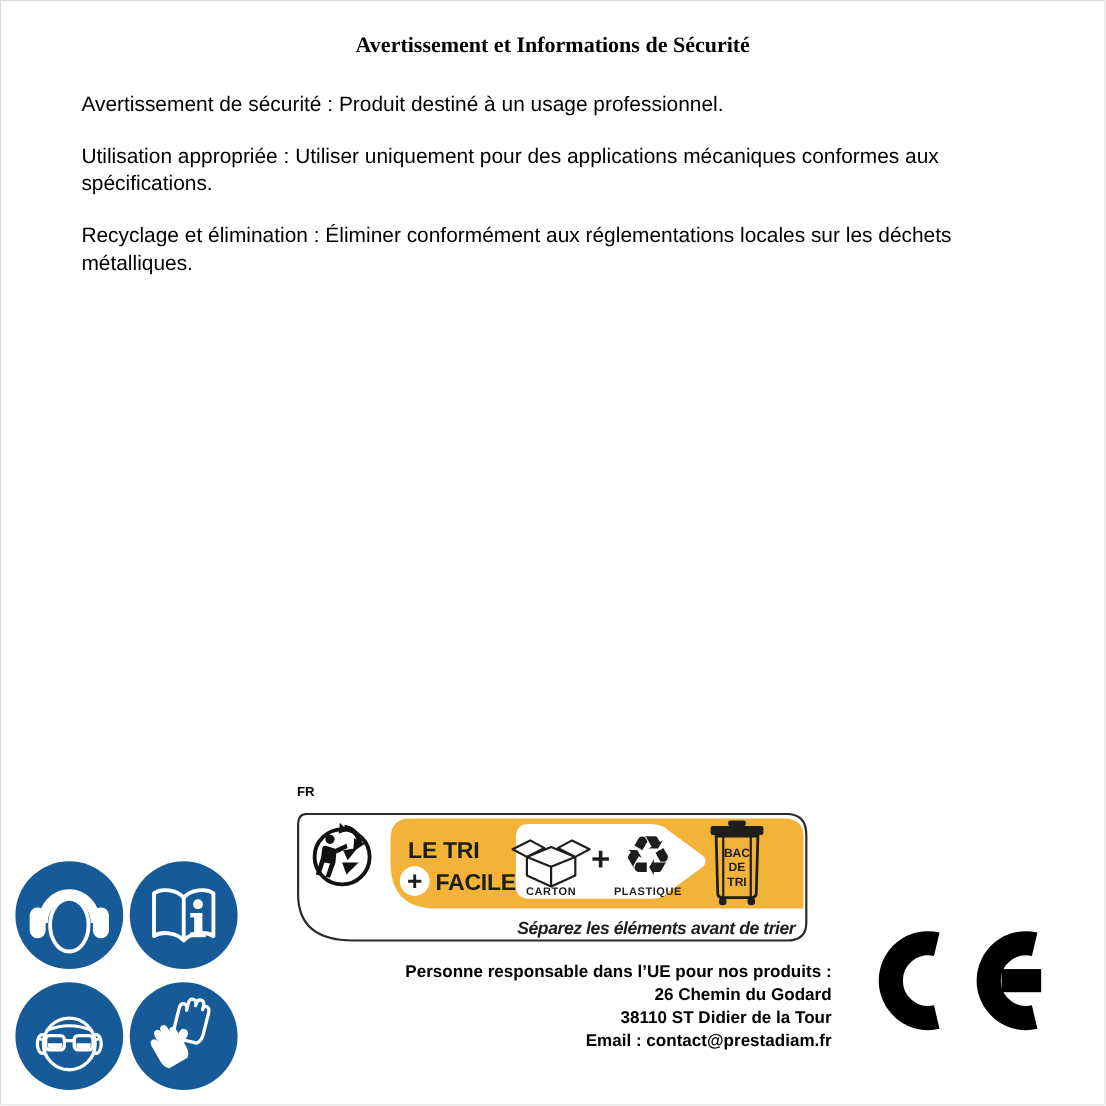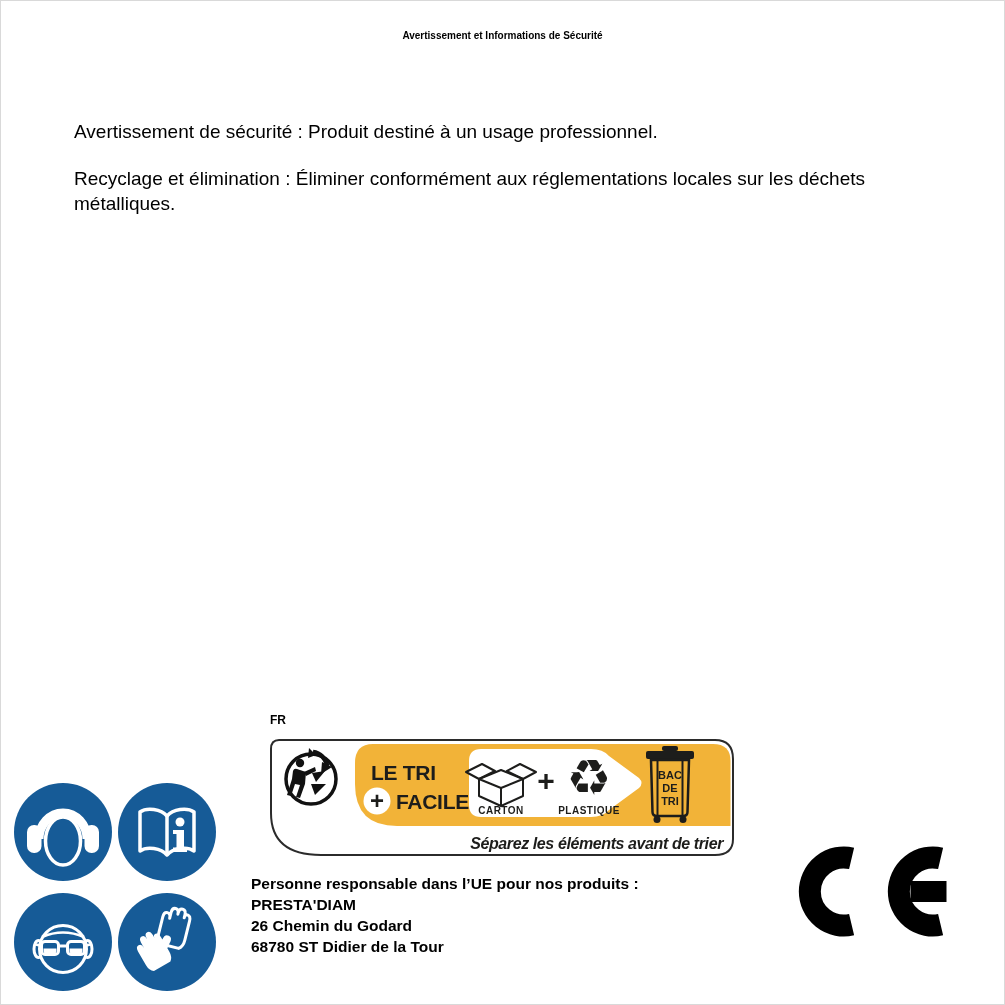--- a/index.html
+++ b/index.html
@@ -3,52 +3,54 @@
 <meta charset="utf-8">
 <style>
   html,body { margin:0; padding:0; background:#fff; }
   .page {
     position:relative; width:1005px; height:1005px;
     background:#ffffff; border:1px solid #d9d9d9; box-sizing:border-box;
     font-family:"Liberation Sans", sans-serif; color:#000; overflow:hidden;
   }
   .title {
     position:absolute; top:29px; left:0; width:100%;
-    text-align:center; font-size:10px; font-weight:bold;
+    text-align:center; font-size:20px; font-weight:bold;font-family:Liberation Serif, serif;
   }
   .content {
     position:absolute; top:82px; left:73px; width:848px;
-    font-size:19px; line-height:25px;margin-top:36px;
+    font-size:19px; line-height:25px;
   }
   .content p { margin:0 0 22px 0; white-space:pre-line; }
 
   .icons-grid {
     position:absolute; left:12px; top:781px;
     display:grid; grid-template-columns:100px 100px; column-gap:4px; row-gap:10px;
   }
   .icons-grid svg { display:block; }
 
   .fr-label { position:absolute; left:269px; top:712px; font-size:12px; font-weight:bold; }
   .badge    { position:absolute; left:268px; top:738px; }
   .address  {
     position:absolute; left:250px; top:872px; width:505px;
-    text-align:left; font-weight:bold; font-size:15.5px; line-height:21px;
+    text-align:right; font-weight:bold; font-size:15.5px; line-height:21px;
   }
   .address div { white-space:nowrap; }
   .ce { position:absolute; left:796px; top:843px; }
 </style>
 </head>
 <body>
 
 <div class="page">
 
   <div class="title">Avertissement et Informations de Sécurité</div>
 
   <div class="content">
     <p>Avertissement de sécurité : Produit destiné à un usage professionnel.</p>
+    <p>Utilisation appropriée : Utiliser uniquement pour des applications mécaniques conformes aux
+spécifications.</p>
     <p>Recyclage et élimination : Éliminer conformément aux réglementations locales sur les déchets
 métalliques.</p>
   </div>
 
   <div class="icons-grid">
 
     <svg width="100" height="100" viewBox="0 0 100 100">
       <circle cx="50" cy="50" r="49" fill="#165B97"></circle>
       <path d="M26 57 A24 26 0 0 1 74 57" stroke="#fff" stroke-width="9" fill="none"></path>
       <ellipse cx="50" cy="59" rx="17.5" ry="24" stroke="#fff" stroke-width="3.5" fill="none"></ellipse>
@@ -144,23 +146,23 @@
       <text x="401" y="40" font-size="11" font-weight="bold" text-anchor="middle" fill="#1D1D1B">BAC</text>
       <text x="401" y="53" font-size="11" font-weight="bold" text-anchor="middle" fill="#1D1D1B">DE</text>
       <text x="401" y="66" font-size="11" font-weight="bold" text-anchor="middle" fill="#1D1D1B">TRI</text>
     </g>
 
     <text x="454" y="110" font-size="16" font-weight="bold" font-style="italic" letter-spacing="-0.4" text-anchor="end" fill="#1D1D1B">Séparez les éléments avant de trier</text>
   </svg>
 
   <div class="address">
     <div>Personne responsable dans l’UE pour nos produits :</div>
-    <div>PRESTA'DIAM</div>
     <div>26 Chemin du Godard</div>
-    <div>68780 ST Didier de la Tour</div>
+    <div>38110 ST Didier de la Tour</div>
+    <div>Email : contact@prestadiam.fr</div>
   </div>
 
   <svg class="ce" width="156" height="95" viewBox="0 0 156 95" role="img" aria-label="CE">
     <path d="M54.6 14.4 A34 34 0 1 0 54.6 80.6" stroke="#000" stroke-width="22" fill="none"></path>
     <path d="M143.6 14.4 A34 34 0 1 0 143.6 80.6" stroke="#000" stroke-width="22" fill="none"></path>
     <rect x="113.5" y="37" width="36" height="21" fill="#000"></rect>
   </svg>
 
 </div>
 

